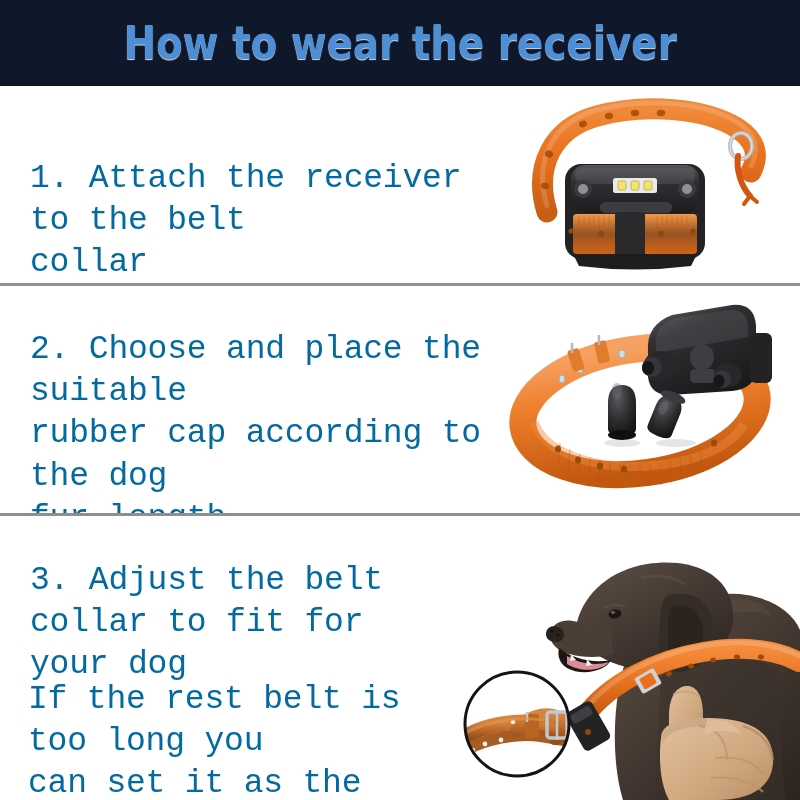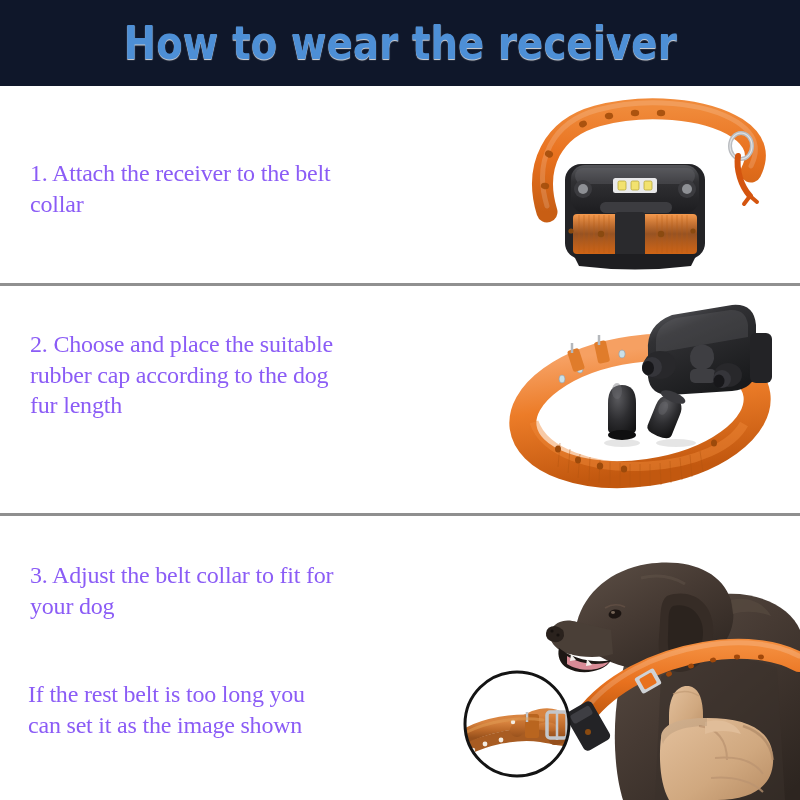--- a/index.html
+++ b/index.html
@@ -49,23 +49,23 @@
   .divider {
     position: absolute;
     left: 0; width: 800px; height: 3px;
     background: #909090;
   }
   #divider-1 { top: 283px; }
   #divider-2 { top: 513px; background: #8f8f8f; }
 
   .step-text {
     position: absolute;
-    color: #8b5cf6;
-    font-family: Liberation Serif, serif;
-    font-size: 24px;
+    color: #0369a1;
+    font-family: Liberation Mono, monospace;
+    font-size: 33px;
     line-height: 1.28;
     font-weight: 400;
     letter-spacing: -0.2px;
     white-space: pre-line;
   }
   #step-1-text { left: 30px; top: 72px; width: 470px; }
   #step-2-text { left: 30px; top: 43px; width: 490px; }
   #step-3-text { left: 30px; top: 44px; width: 450px; }
   #note-text   { left: 28px; top: 163px; width: 450px; }
 

